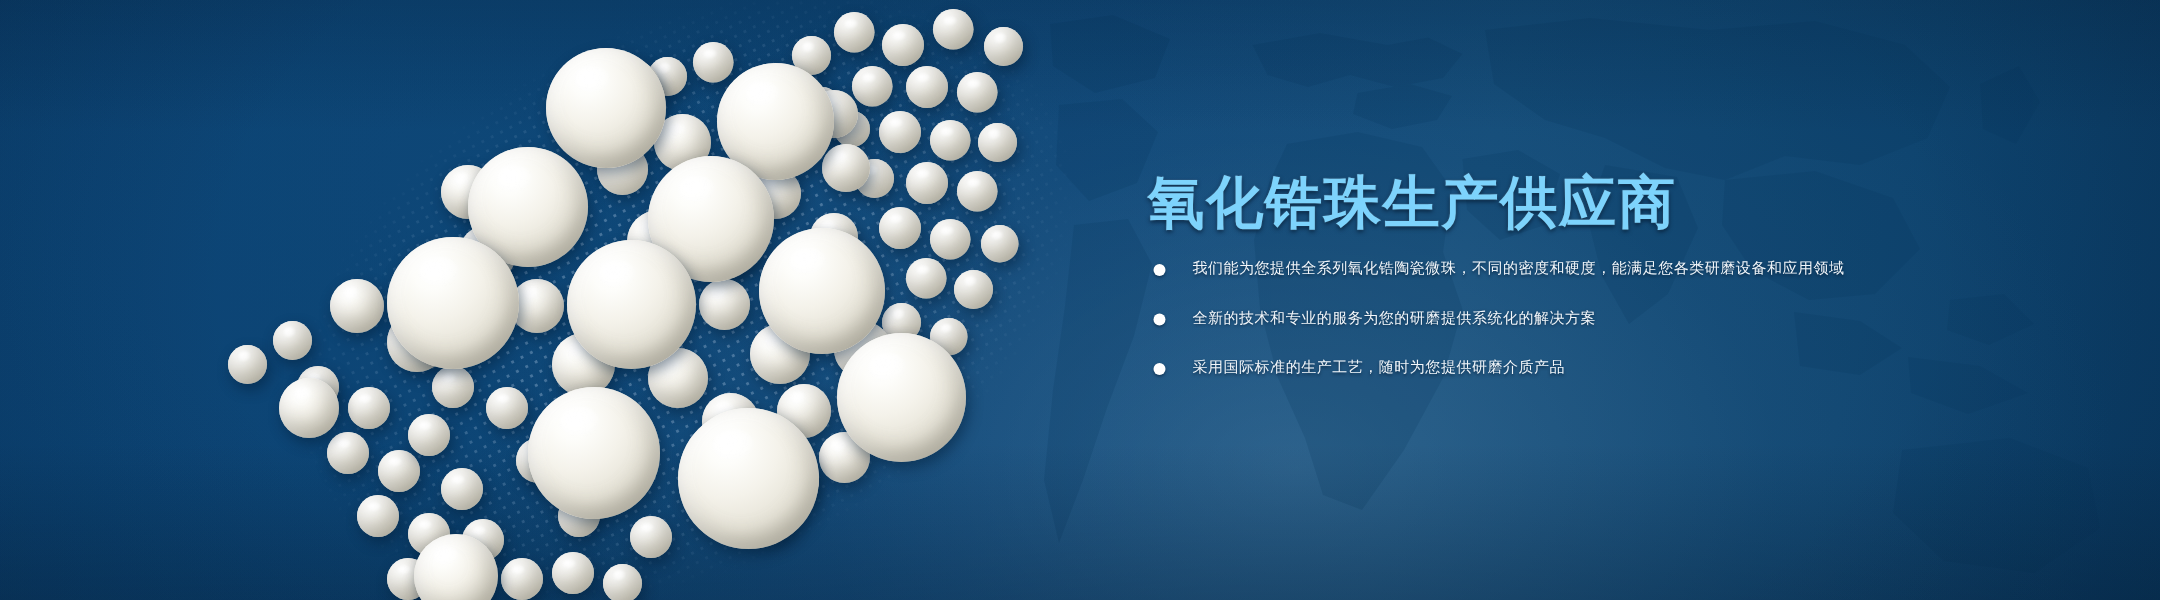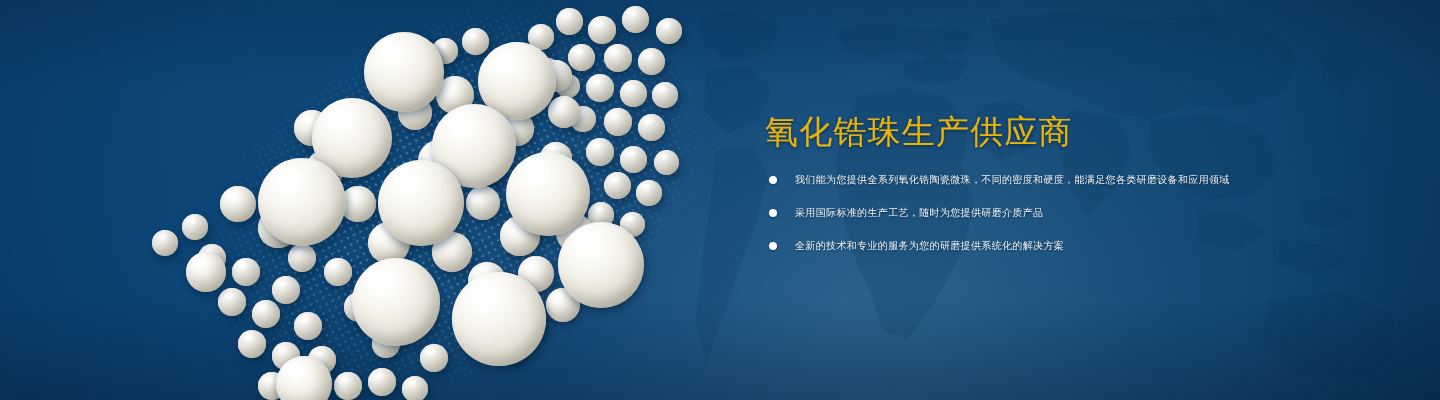--- a/index.html
+++ b/index.html
@@ -64,24 +64,24 @@
     filter:blur(1px);
   }
   .bead.sm::after{left:26%;top:17%;width:32%;height:24%;filter:blur(.6px);}
 
   
   .content{
     position:absolute;left:765px;top:0;width:520px;height:400px;
   }
   .headline{
     position:absolute;top:110px;left:0;
-    color:#eab308;
-    font-size:33px;
+    color:#7dd3fc;
+    font-size:38px;
     letter-spacing:1.2px;
-    font-weight:400;
+    font-weight:700;
     text-shadow:0 1px 3px rgba(2,20,40,.72), 0 0 1px rgba(255,255,255,.35);
     white-space:nowrap;
   }
   .bullets{
     position:absolute;top:168px;left:0;width:470px;
     margin:0;padding:0;list-style:none;
   }
   .bullet{
     position:relative;
     padding-left:30px;
@@ -234,22 +234,22 @@
 
     <div class="headline">氧化锆珠生产供应商</div>
 
     <ul class="bullets">
       <li class="bullet">
         <span class="dot"></span>
         <span>我们能为您提供全系列氧化锆陶瓷微珠，不同的密度和硬度，能满足您各类研磨设备和应用领域</span>
       </li>
       <li class="bullet">
         <span class="dot"></span>
-        <span>采用国际标准的生产工艺，随时为您提供研磨介质产品</span>
+        <span>全新的技术和专业的服务为您的研磨提供系统化的解决方案</span>
       </li>
       <li class="bullet">
         <span class="dot"></span>
-        <span>全新的技术和专业的服务为您的研磨提供系统化的解决方案</span>
+        <span>采用国际标准的生产工艺，随时为您提供研磨介质产品</span>
       </li>
     </ul>
 
   </div>
 </div>
 
 </body></html>

